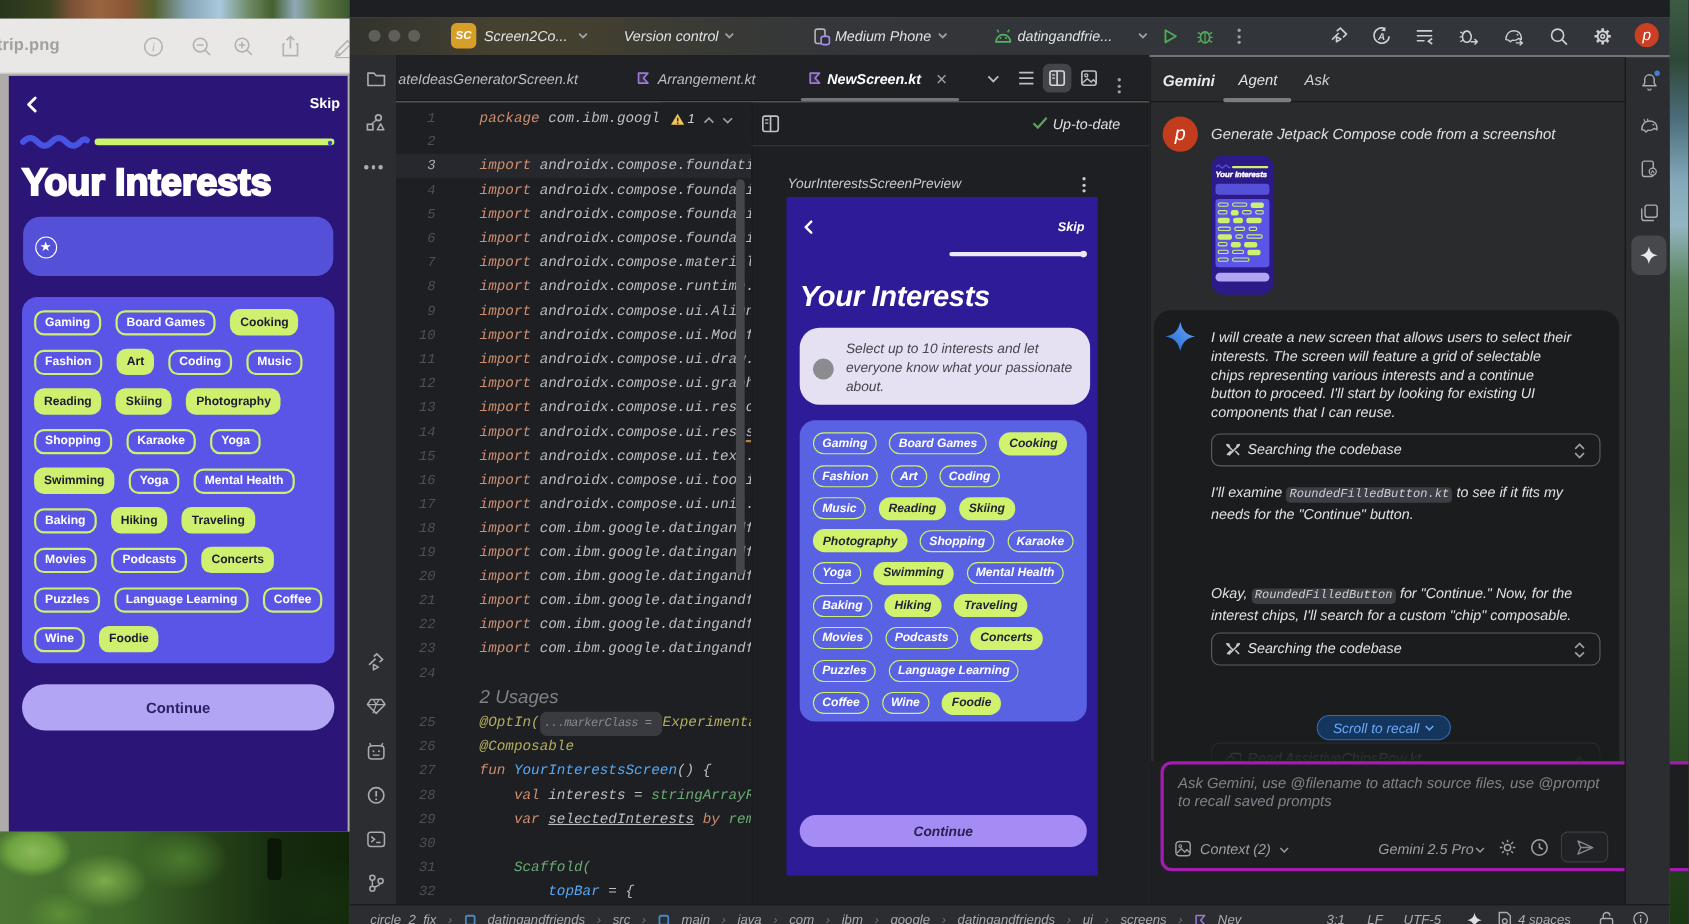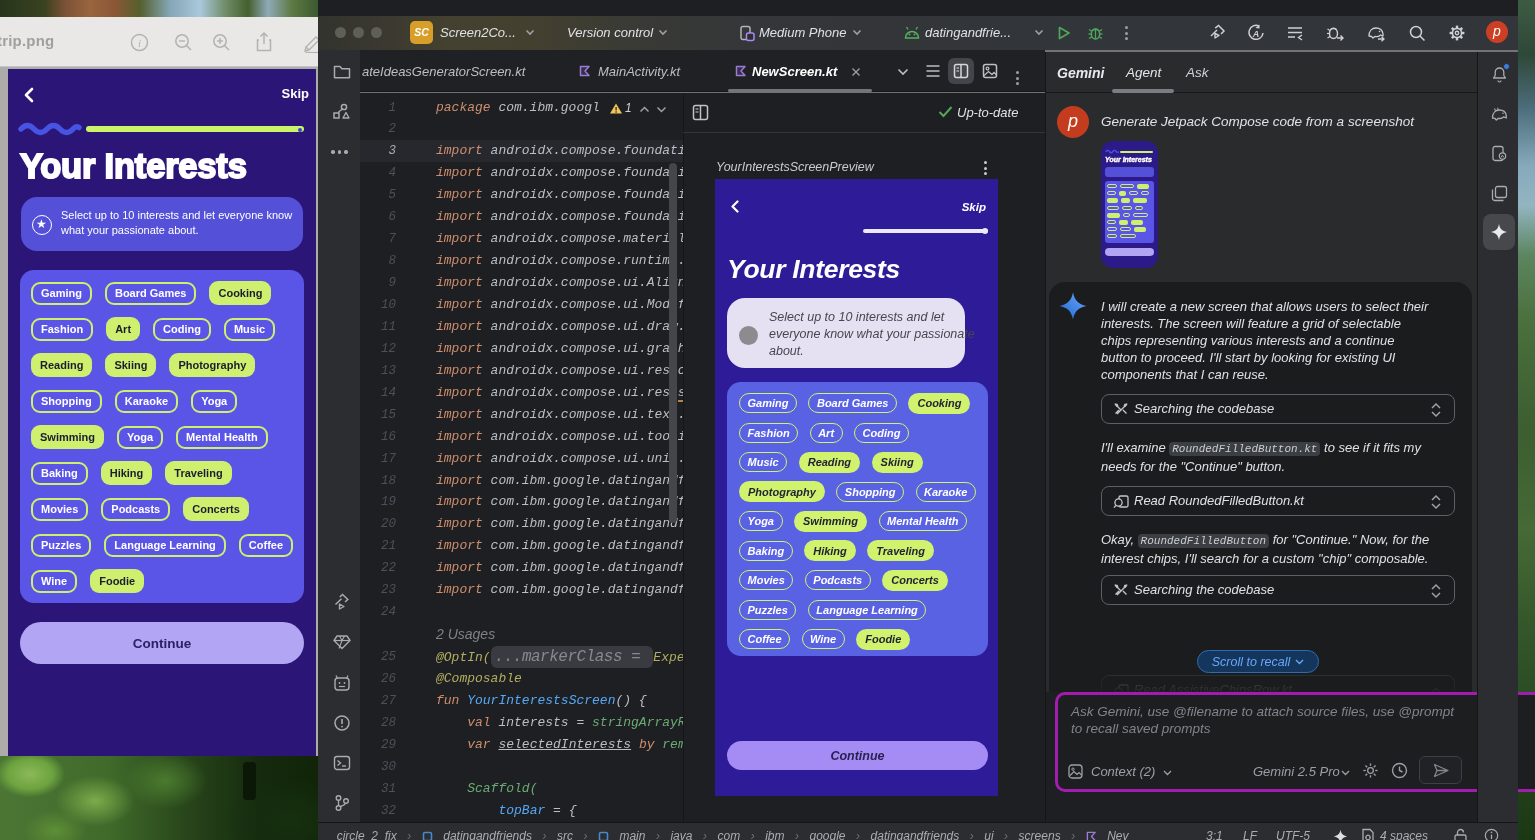--- a/index.html
+++ b/index.html
@@ -57,21 +57,21 @@
   #preview { position:absolute; left:365px; top:77px; width:362px; height:729px; background:#1e1f22; }
   #gemini { position:absolute; left:727px; top:36px; width:432px; height:770px; background:#1e1f22; border-left:1px solid #141517; }
   #rightstrip { position:absolute; left:1159px; top:36px; width:41px; height:770px; background:#2b2d30; border-left:1px solid #141517; }
   #statusbar { position:absolute; left:0; top:806px; width:1200px; height:27px; background:#2b2d30; border-top:1px solid #141517; font-size:12px; color:#a9acb2; }
   .sep { color:#6f7277; }
   .d3 { display:inline-block; width:3.5px; height:3.5px; border-radius:50%; background:#a8abb0; }
   .curline { position:absolute; left:0; top:47px; width:100%; height:22px; background:#26282e; }
   .cl { position:absolute; left:76px; font-family:"Liberation Mono", monospace; font-size:13px; line-height:22px; white-space:pre; color:#bcbec4; }
   .num { position:absolute; left:0; width:36px; text-align:right; font-family:"Liberation Mono",monospace; font-size:12.5px; line-height:22px; color:#4b5059; }
   .kw { color:#cf8e6d; } .ann { color:#b3ae60; } .fnc { color:#56a8f5; } .grn { color:#6aab73; }
-  .inlay { display:inline-block; background:#393b40; border-radius:6px; color:#87898f; padding:0 4px; font-size:16px; letter-spacing:-0.5px; }
+  .inlay { display:inline-block; background:#393b40; border-radius:6px; color:#87898f; padding:0 4px; font-size:11px; letter-spacing:-0.5px; }
   
   #phone { position:absolute; left:32px; top:86px; width:283px; height:617px; background:#2e1b98; }
   .prow { position:absolute; display:flex; gap:11.5px; align-items:center; height:21px; }
   .pch { display:flex; align-items:center; height:20px; padding:0 7.5px; border:1.5px solid #d0f26d; border-radius:10px;
     color:#fff; font-size:11px; font-weight:700; white-space:nowrap; }
   .pch.sel { background:#d0f26d; border:none; height:21px; padding:0 9px; color:#232336; border-radius:10.5px; }
   
   .gbox { position:absolute; left:55px; width:354px; height:30px; border:1px solid #5c5f64; border-radius:8px; background:transparent; }
   .gbox .lbl { position:absolute; left:32px; top:6px; font-size:13px; color:#dfe1e5; }
   .gpara { position:absolute; left:55px; font-size:13px; line-height:17px; color:#dfe1e5; white-space:nowrap; }
@@ -122,21 +122,20 @@
       </svg>
     <div class="skip">Skip</div>
     <svg style="position:absolute;left:9px;top:53px" width="66" height="14" viewBox="0 0 66 14">
         <path d="M4 7 q6.5,-7 13,0 q6.5,7 13,0 q6.5,-7 13,0 q6.5,7 13,0 q3,-3.5 6,-1.5" stroke="#4753e2" stroke-width="5.5" fill="none" stroke-linecap="round"></path>
       </svg>
     <div style="position:absolute;left:78px;top:57px;width:218px;height:6px;border-radius:3px;background:#cbf46a"></div>
     <div style="position:absolute;left:290px;top:58.5px;width:4px;height:4px;border-radius:50%;background:#3a43d0"></div>
     <div class="title">Your Interests</div>
     <div class="infocard">
       <div class="circ">★</div>
-      <div class="txt">Select up to 10 interests and let everyone know<br>what your passionate about.</div>
     </div>
     <div class="panel"></div>
     <div class="crow" style="top:211.5px">
         <div class="ch">Gaming</div>
         <div class="ch">Board Games</div>
         <div class="ch sel">Cooking</div>
       </div>
     <div class="crow" style="top:247.5px">
         <div class="ch">Fashion</div>
         <div class="ch sel">Art</div>
@@ -327,21 +326,21 @@
         <circle cx="5.5" cy="14" r="2.3" stroke="#a8abb0" stroke-width="1.4" fill="none"></circle>
         <circle cx="13" cy="7" r="2.3" stroke="#a8abb0" stroke-width="1.4" fill="none"></circle>
         <path d="M5.5 6.3 L5.5 11.7 M12.5 9.2 C12 11.5 9 11.5 7.8 12.6" stroke="#a8abb0" stroke-width="1.3" fill="none"></path>
       </svg>
   </div>
   <div id="tabbar">
     <span style="position:absolute;left:2px;top:14px;font-size:13px;color:#bcbec4">ateIdeasGeneratorScreen.kt</span>
     <svg style="position:absolute;left:219px;top:15px" width="12" height="12" viewBox="0 0 12 12">
         <path d="M1.5 1.5 H10 L6 6 L10 10.5 H1.5 Z" stroke="#9b7bd4" stroke-width="1.5" fill="rgba(120,90,190,0.25)" stroke-linejoin="round"></path>
       </svg>
-    <span style="position:absolute;left:238px;top:14px;font-size:13px;color:#bcbec4">MainActivity.kt</span>
+    <span style="position:absolute;left:238px;top:14px;font-size:13px;color:#bcbec4">Arrangement.kt</span>
     <svg style="position:absolute;left:375px;top:15px" width="12" height="12" viewBox="0 0 12 12">
         <path d="M1.5 1.5 H10 L6 6 L10 10.5 H1.5 Z" stroke="#9b7bd4" stroke-width="1.5" fill="rgba(120,90,190,0.25)" stroke-linejoin="round"></path>
       </svg>
     <span style="position:absolute;left:392px;top:14px;font-size:13px;font-weight:700;color:#ffffff">NewScreen.kt</span>
     <svg style="position:absolute;left:491px;top:17px" width="10" height="10" viewBox="0 0 10 10">
         <path d="M1.5 1.5 L8.5 8.5 M8.5 1.5 L1.5 8.5" stroke="#9da0a6" stroke-width="1.3"></path>
       </svg>
     <div style="position:absolute;left:368px;top:38.5px;width:144px;height:3.5px;background:#72757a;border-radius:2px"></div>
     <svg style="position:absolute;left:537px;top:18px" width="12" height="8" viewBox="0 0 12 8">
         <path d="M1.5 1.5 L6 6 L10.5 1.5" stroke="#bcbec4" stroke-width="1.6" fill="none"></path>
@@ -411,21 +410,21 @@
         <div class="cl" style="top:398.4px"><span class="kw">import</span> com.ibm.google.datingandfriends.ui.comps</div>
         <div class="num" style="top:420.4px;color:#4b5059">20</div>
         <div class="cl" style="top:420.4px"><span class="kw">import</span> com.ibm.google.datingandfriends.ui.comps</div>
         <div class="num" style="top:442.3px;color:#4b5059">21</div>
         <div class="cl" style="top:442.3px"><span class="kw">import</span> com.ibm.google.datingandfriends.ui.theme</div>
         <div class="num" style="top:464.2px;color:#4b5059">22</div>
         <div class="cl" style="top:464.2px"><span class="kw">import</span> com.ibm.google.datingandfriends.ui.theme</div>
         <div class="num" style="top:486.2px;color:#4b5059">23</div>
         <div class="cl" style="top:486.2px"><span class="kw">import</span> com.ibm.google.datingandfriends.ui.utils</div>
         <div class="num" style="top:508.1px;color:#4b5059">24</div>
-        <div class="cl" style="top:530.0px;font-family:'Liberation Sans',sans-serif;font-size:14px;color:#7d8188">2 Usages</div>
+        <div class="cl" style="top:530.0px;font-family:'Liberation Sans',sans-serif;font-size:17px;color:#7d8188">2 Usages</div>
         <div class="num" style="top:552.8px;color:#4b5059">25</div>
         <div class="cl" style="top:552.8px"><span class="ann">@OptIn(</span><span class="inlay">...markerClass = </span><span class="ann">ExperimentalMaterial3Api</span></div>
         <div class="num" style="top:574.8px;color:#4b5059">26</div>
         <div class="cl" style="top:574.8px"><span class="ann">@Composable</span></div>
         <div class="num" style="top:596.8px;color:#4b5059">27</div>
         <div class="cl" style="top:596.8px"><span class="kw">fun</span> <span class="fnc">YourInterestsScreen</span>() {</div>
         <div class="num" style="top:618.8px;color:#4b5059">28</div>
         <div class="cl" style="top:618.8px">    <span class="kw">val</span> interests = <span class="grn">stringArrayResource(</span></div>
         <div class="num" style="top:640.8px;color:#4b5059">29</div>
         <div class="cl" style="top:640.8px">    <span class="kw">var</span> <span style="text-decoration:underline">selectedInterests</span> <span class="kw">by</span> <span class="grn">remember {</span></div>
@@ -468,21 +467,21 @@
     <div style="position:absolute;left:301px;top:73.5px;width:3px;height:3px;border-radius:50%;background:#c8cbd1"></div>
     <div style="position:absolute;left:301px;top:79px;width:3px;height:3px;border-radius:50%;background:#c8cbd1"></div>
     <div id="phone">
       <svg style="position:absolute;left:15px;top:21px" width="9" height="13" viewBox="0 0 9 13">
           <path d="M7.5 1.5 L2.5 6.5 L7.5 11.5" stroke="#fff" stroke-width="2.2" fill="none" stroke-linecap="round" stroke-linejoin="round"></path>
         </svg>
       <div style="position:absolute;right:12px;top:22px;font-size:11.5px;font-weight:700;color:#fff">Skip</div>
       <div style="position:absolute;left:148px;top:50px;width:125px;height:3.5px;border-radius:2px;background:#ece8f4"></div>
       <div style="position:absolute;left:267px;top:49px;width:6px;height:6px;border-radius:50%;background:#ece8f4"></div>
       <div style="position:absolute;left:12px;top:75px;font-size:26.5px;font-weight:700;color:#fff;letter-spacing:-0.3px">Your Interests</div>
-      <div style="position:absolute;left:12px;top:119px;width:238px;height:70px;border-radius:18px;background:#e6e1f2">
+      <div style="position:absolute;left:12px;top:119px;width:264px;height:70px;border-radius:18px;background:#e6e1f2">
         <div style="position:absolute;left:12px;top:28px;width:19px;height:19px;border-radius:50%;background:#8b8b90"></div>
         <div style="position:absolute;left:42px;top:11px;font-size:12.5px;line-height:17px;color:#49454e;white-space:nowrap">Select up to 10 interests and let<br>everyone know what your passionate<br>about.</div>
       </div>
       <div style="position:absolute;left:12px;top:203px;width:261px;height:274px;border-radius:14px;background:#5a62e4"></div>
       <div class="prow" style="left:24px;top:213.5px">
           <div class="pch">Gaming</div>
           <div class="pch">Board Games</div>
           <div class="pch sel">Cooking</div>
         </div>
       <div class="prow" style="left:24px;top:243px">
@@ -586,31 +585,20 @@
           <path d="M2 2 L8 8 M6 8 L2.5 11.5 M14 2 L4 12 M10 8 L13.5 11.5" stroke="#c3c6cb" stroke-width="1.4" fill="none"></path>
           <path d="M1.5 1.5 L4.5 1.8 L5.5 4 L3.5 5 Z" fill="#c3c6cb"></path>
           <path d="M14.5 1.5 L11.5 1.8 L10.5 4 L12.5 5 Z" fill="#c3c6cb"></path>
         </svg>
       <span class="lbl">Searching the codebase</span>
       <svg style="position:absolute;right:12px;top:7px" width="12" height="16" viewBox="0 0 12 16">
           <path d="M2 6 L6 2 L10 6 M2 10 L6 14 L10 10" stroke="#9da0a6" stroke-width="1.5" fill="none"></path>
         </svg>
     </div>
     <div class="gpara" style="top:387px">I'll examine <span class="codechip">RoundedFilledButton.kt</span> to see if it fits my<br>needs for the "Continue" button.</div>
-    <div class="gbox" style="top:434px">
-      <svg style="position:absolute;left:11px;top:7px" width="17" height="16" viewBox="0 0 17 16">
-          <rect x="6" y="2" width="9" height="11" rx="1.5" stroke="#c3c6cb" stroke-width="1.3" fill="none"></rect>
-          <circle cx="5.5" cy="8.5" r="3.6" stroke="#c3c6cb" stroke-width="1.3" fill="#1b1c1e"></circle>
-          <line x1="2.8" y1="11.5" x2="1" y2="13.6" stroke="#c3c6cb" stroke-width="1.3"></line>
-        </svg>
-      <span class="lbl">Read RoundedFilledButton.kt</span>
-      <svg style="position:absolute;right:12px;top:7px" width="12" height="16" viewBox="0 0 12 16">
-          <path d="M2 6 L6 2 L10 6 M2 10 L6 14 L10 10" stroke="#9da0a6" stroke-width="1.5" fill="none"></path>
-        </svg>
-    </div>
     <div class="gpara" style="top:479px">Okay, <span class="codechip">RoundedFilledButton</span> for "Continue." Now, for the<br>interest chips, I'll search for a custom "chip" composable.</div>
     <div class="gbox" style="top:523px">
       <svg style="position:absolute;left:11px;top:7px" width="16" height="16" viewBox="0 0 16 16">
           <path d="M2 2 L8 8 M6 8 L2.5 11.5 M14 2 L4 12 M10 8 L13.5 11.5" stroke="#c3c6cb" stroke-width="1.4" fill="none"></path>
           <path d="M1.5 1.5 L4.5 1.8 L5.5 4 L3.5 5 Z" fill="#c3c6cb"></path>
           <path d="M14.5 1.5 L11.5 1.8 L10.5 4 L12.5 5 Z" fill="#c3c6cb"></path>
         </svg>
       <span class="lbl">Searching the codebase</span>
       <svg style="position:absolute;right:12px;top:7px" width="12" height="16" viewBox="0 0 12 16">
           <path d="M2 6 L6 2 L10 6 M2 10 L6 14 L10 10" stroke="#9da0a6" stroke-width="1.5" fill="none"></path>

